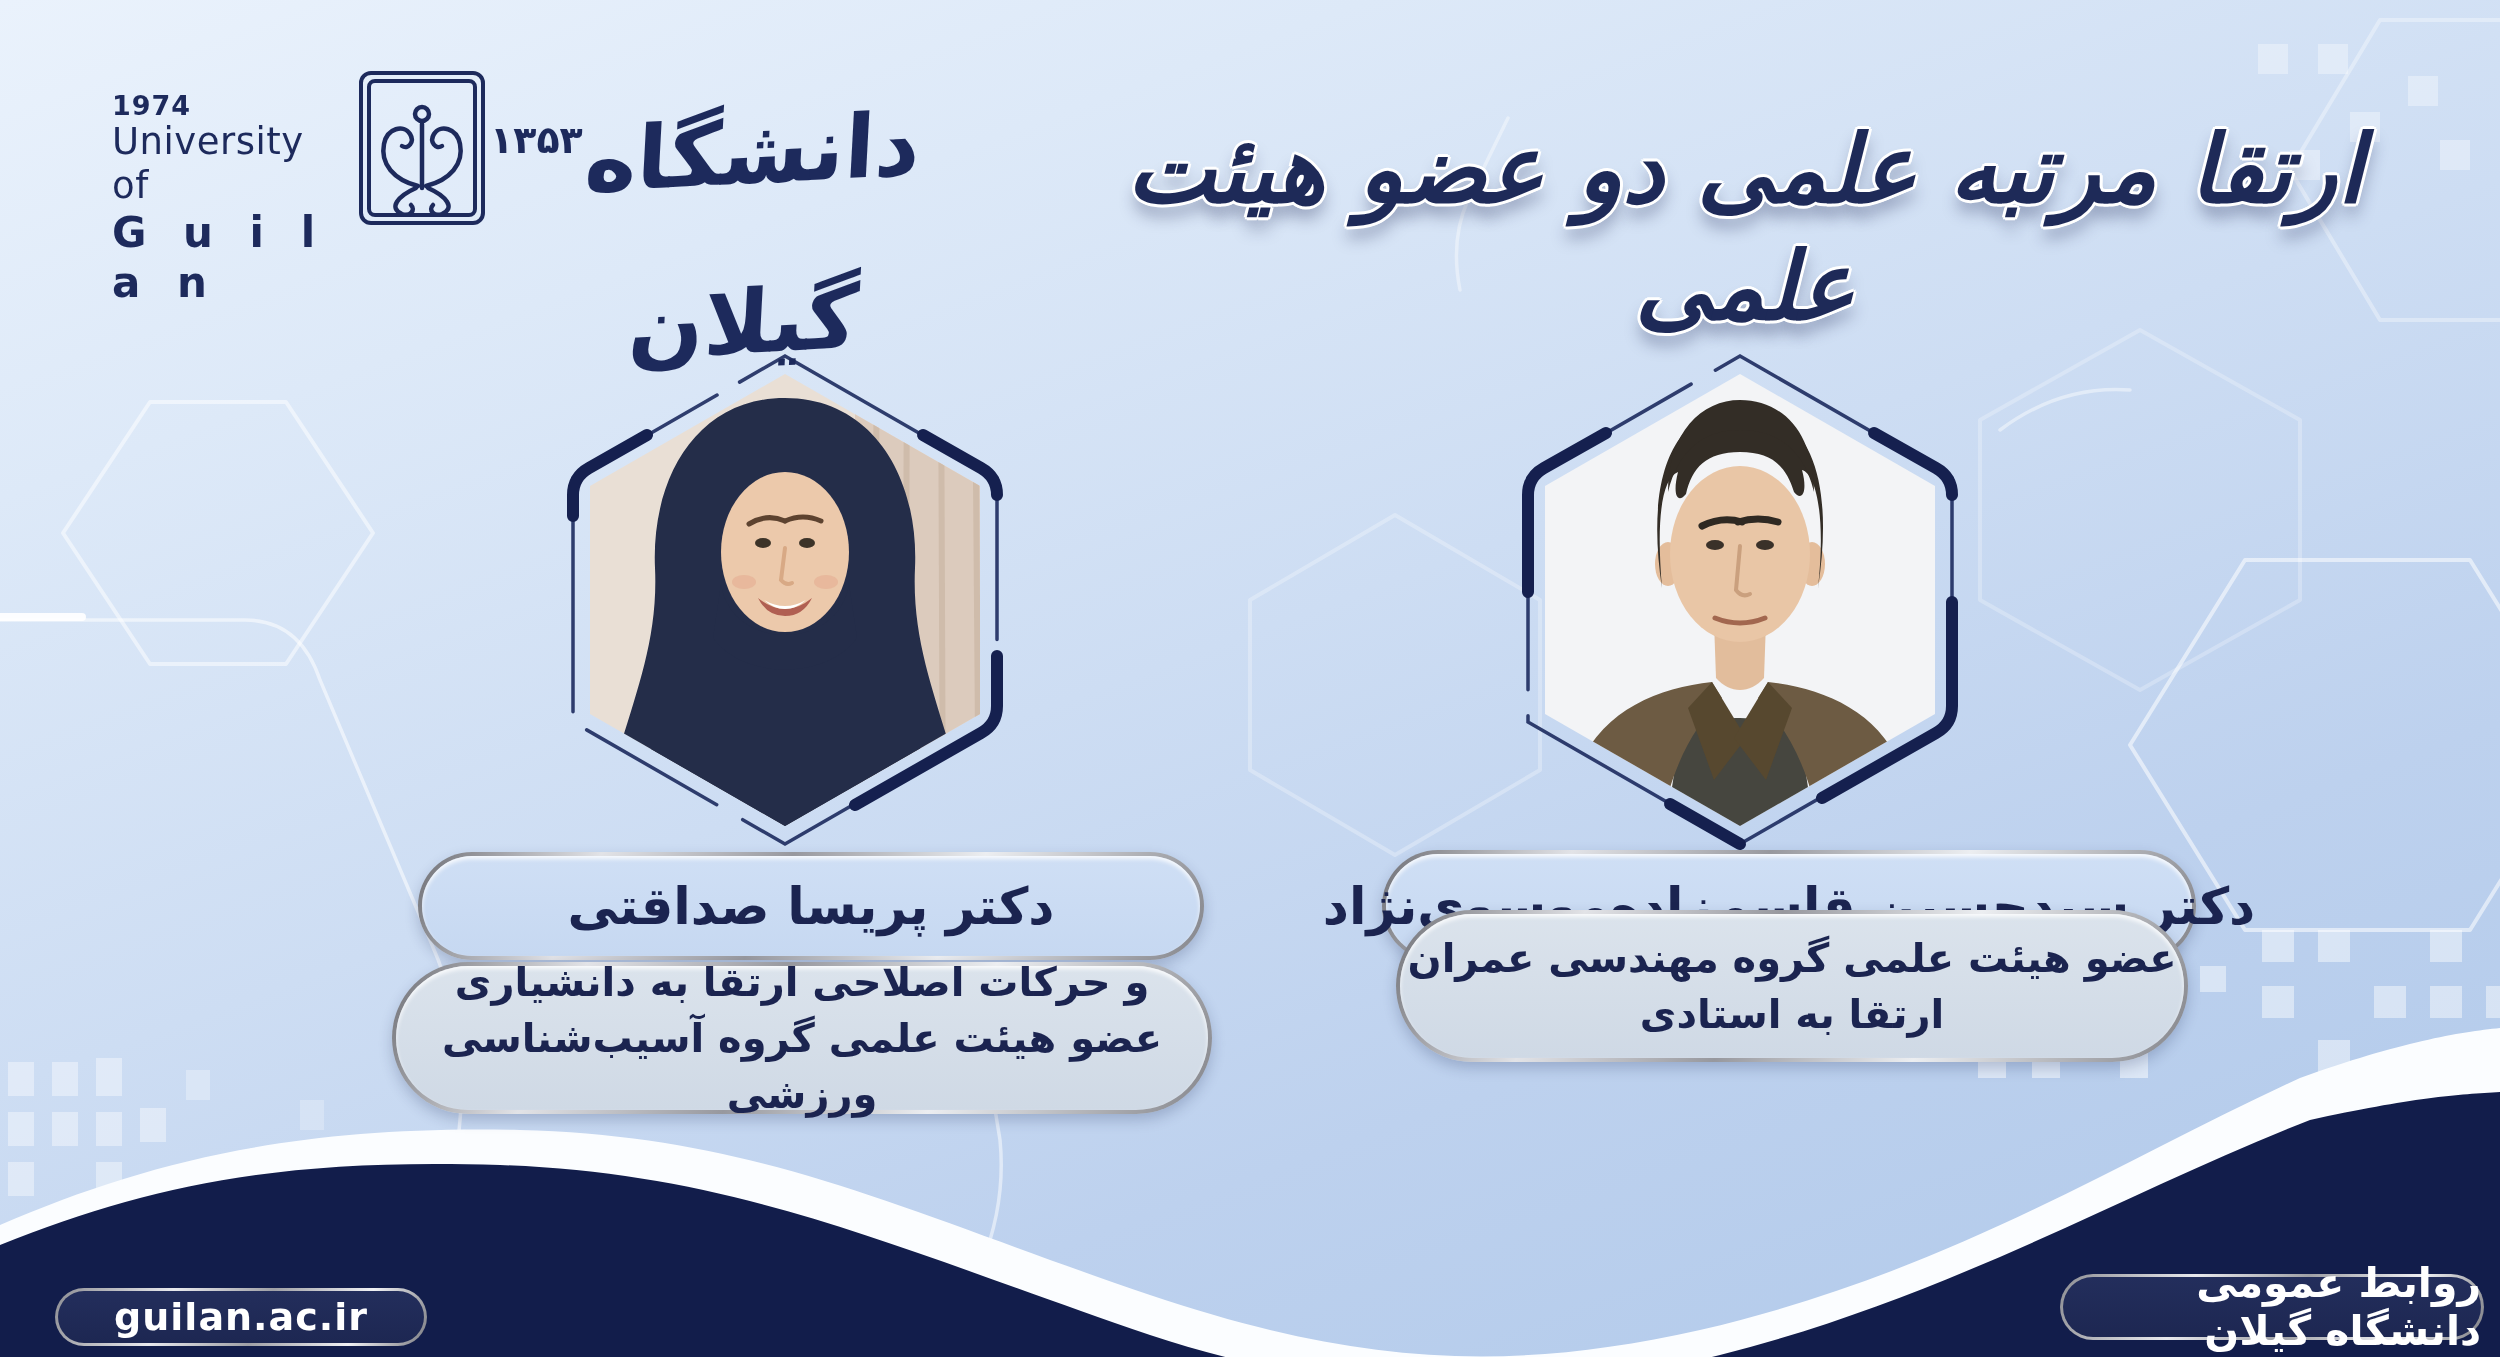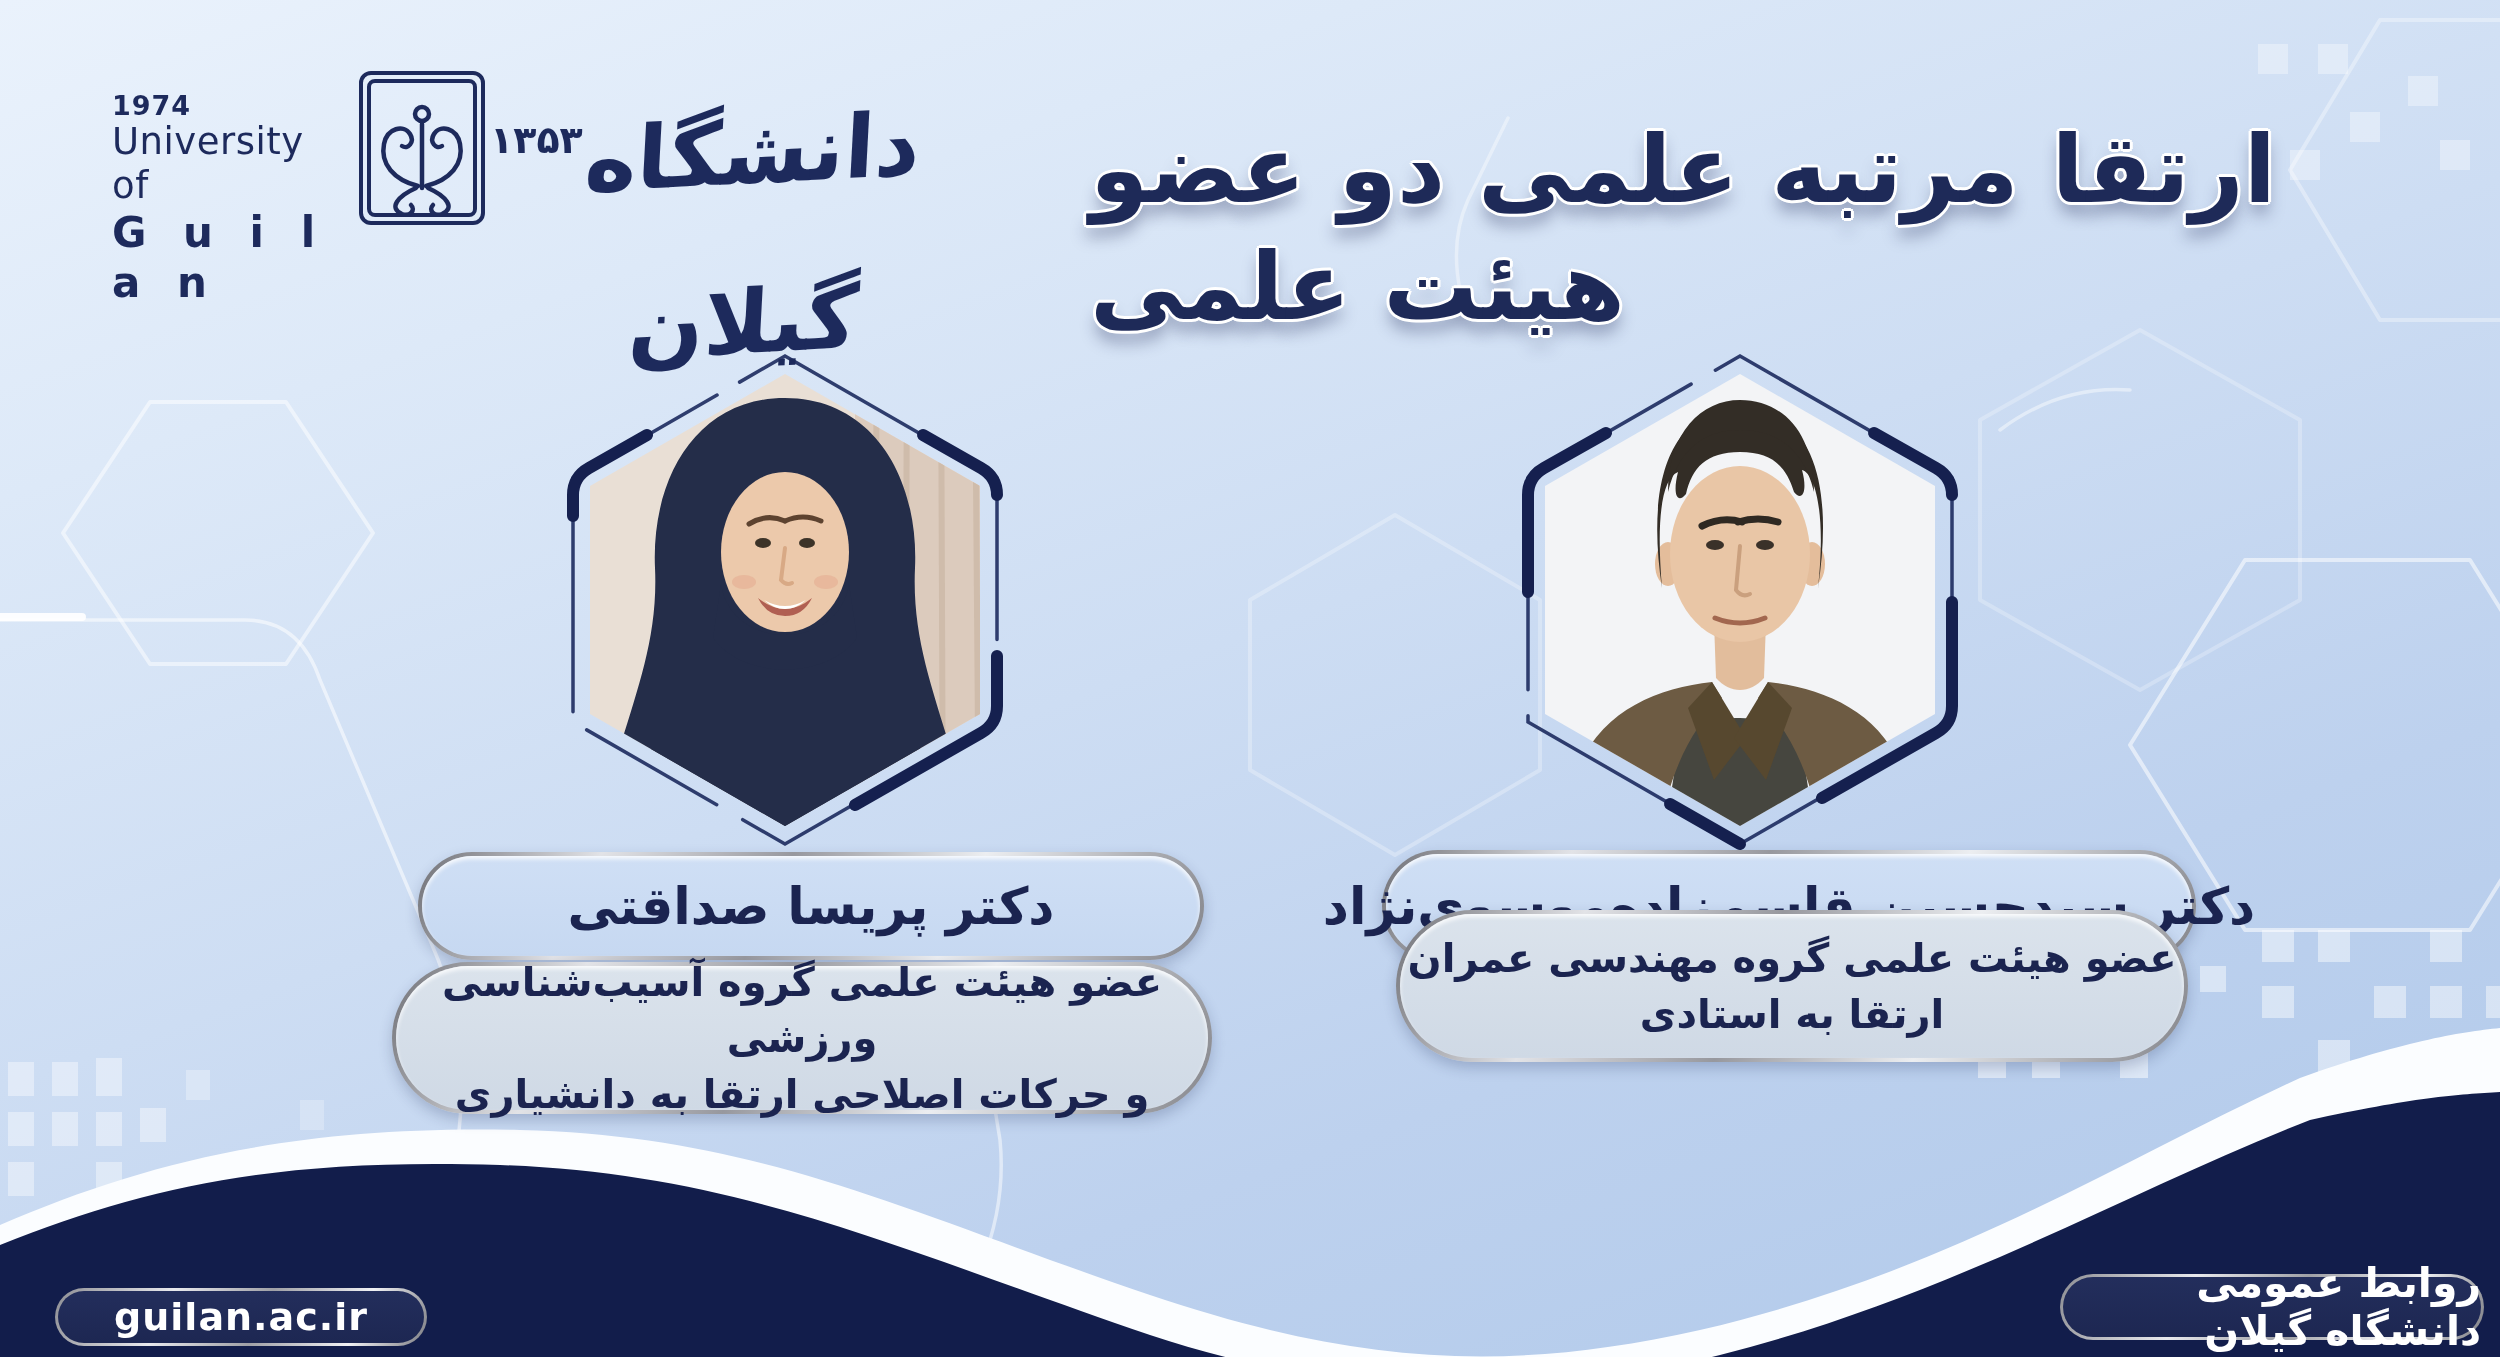--- a/index.html
+++ b/index.html
@@ -21,25 +21,26 @@
   .logo-line2{font-size:42px;font-weight:800;line-height:50px;letter-spacing:11px;margin-right:-8px;}
   .emblem{position:absolute;left:356px;top:68px;z-index:3;}
   .logo-fa{position:absolute;left:488px;top:62px;width:450px;height:180px;z-index:3;color:#1d2a5c;}
   .logo-fa-year{position:absolute;left:2px;top:56px;font-size:38px;font-weight:700;}
   .logo-fa-name{position:absolute;right:0;top:6px;width:380px;text-align:center;
     font-size:88px;font-weight:800;line-height:170px;transform:skewX(-6deg) rotate(-3deg);}
 
   
   .title{
     position:absolute;right:100px;top:48px;width:1310px;z-index:3;
-    text-align:left;font-size:94px;font-weight:900;color:#1e2a58;line-height:1.25;
+    text-align:center;font-size:94px;font-weight:900;color:#1e2a58;line-height:1.25;
     text-shadow:
       -3px 0 0 #ffffff,3px 0 0 #ffffff,0 -3px 0 #ffffff,0 3px 0 #ffffff,
       -2px -2px 0 #ffffff,2px -2px 0 #ffffff,-2px 2px 0 #ffffff,2px 2px 0 #ffffff,
       0 12px 16px rgba(25,35,80,0.35);
+    font-style: italic;
   }
 
   
   .hex{position:absolute;width:460px;height:520px;z-index:2;}
   .hex-left{left:555px;top:346px;}
   .hex-right{left:1510px;top:346px;}
 
   .pill{position:absolute;z-index:2;border-radius:999px;padding:4px;
     background:linear-gradient(115deg,#6f7076 0%,#e2e3e7 22%,#97989e 45%,#eceef1 68%,#83848a 100%);
     box-shadow:0 6px 14px rgba(25,35,80,0.22);}
@@ -216,22 +217,22 @@
         <ellipse cx="271" cy="236" rx="12" ry="7" fill="#dc8970" opacity="0.25"></ellipse>
       </g>
     </svg>
   </div>
 
   <div class="pill name-pill name-left">
     <div class="pill-inner rtl person-name">دکتر پریسا صداقتی</div>
   </div>
   <div class="pill desc-pill desc-left">
     <div class="pill-inner rtl person-desc">
+      <span>و حرکات اصلاحی  ارتقا به دانشیاری</span>
       <span>عضو هیئت علمی گروه  آسیب‌شناسی ورزشی</span>
-      <span>و حرکات اصلاحی  ارتقا به دانشیاری</span>
     </div>
   </div>
 
   <div class="hex hex-right">
     <svg width="460" height="520" viewBox="0 0 460 520">
       <defs>
         <clipPath id="clipR">
             <path d="M230,28 L425,140 L425,368 L230,480 L35,368 L35,140 Z"></path>
           </clipPath>
       </defs>

